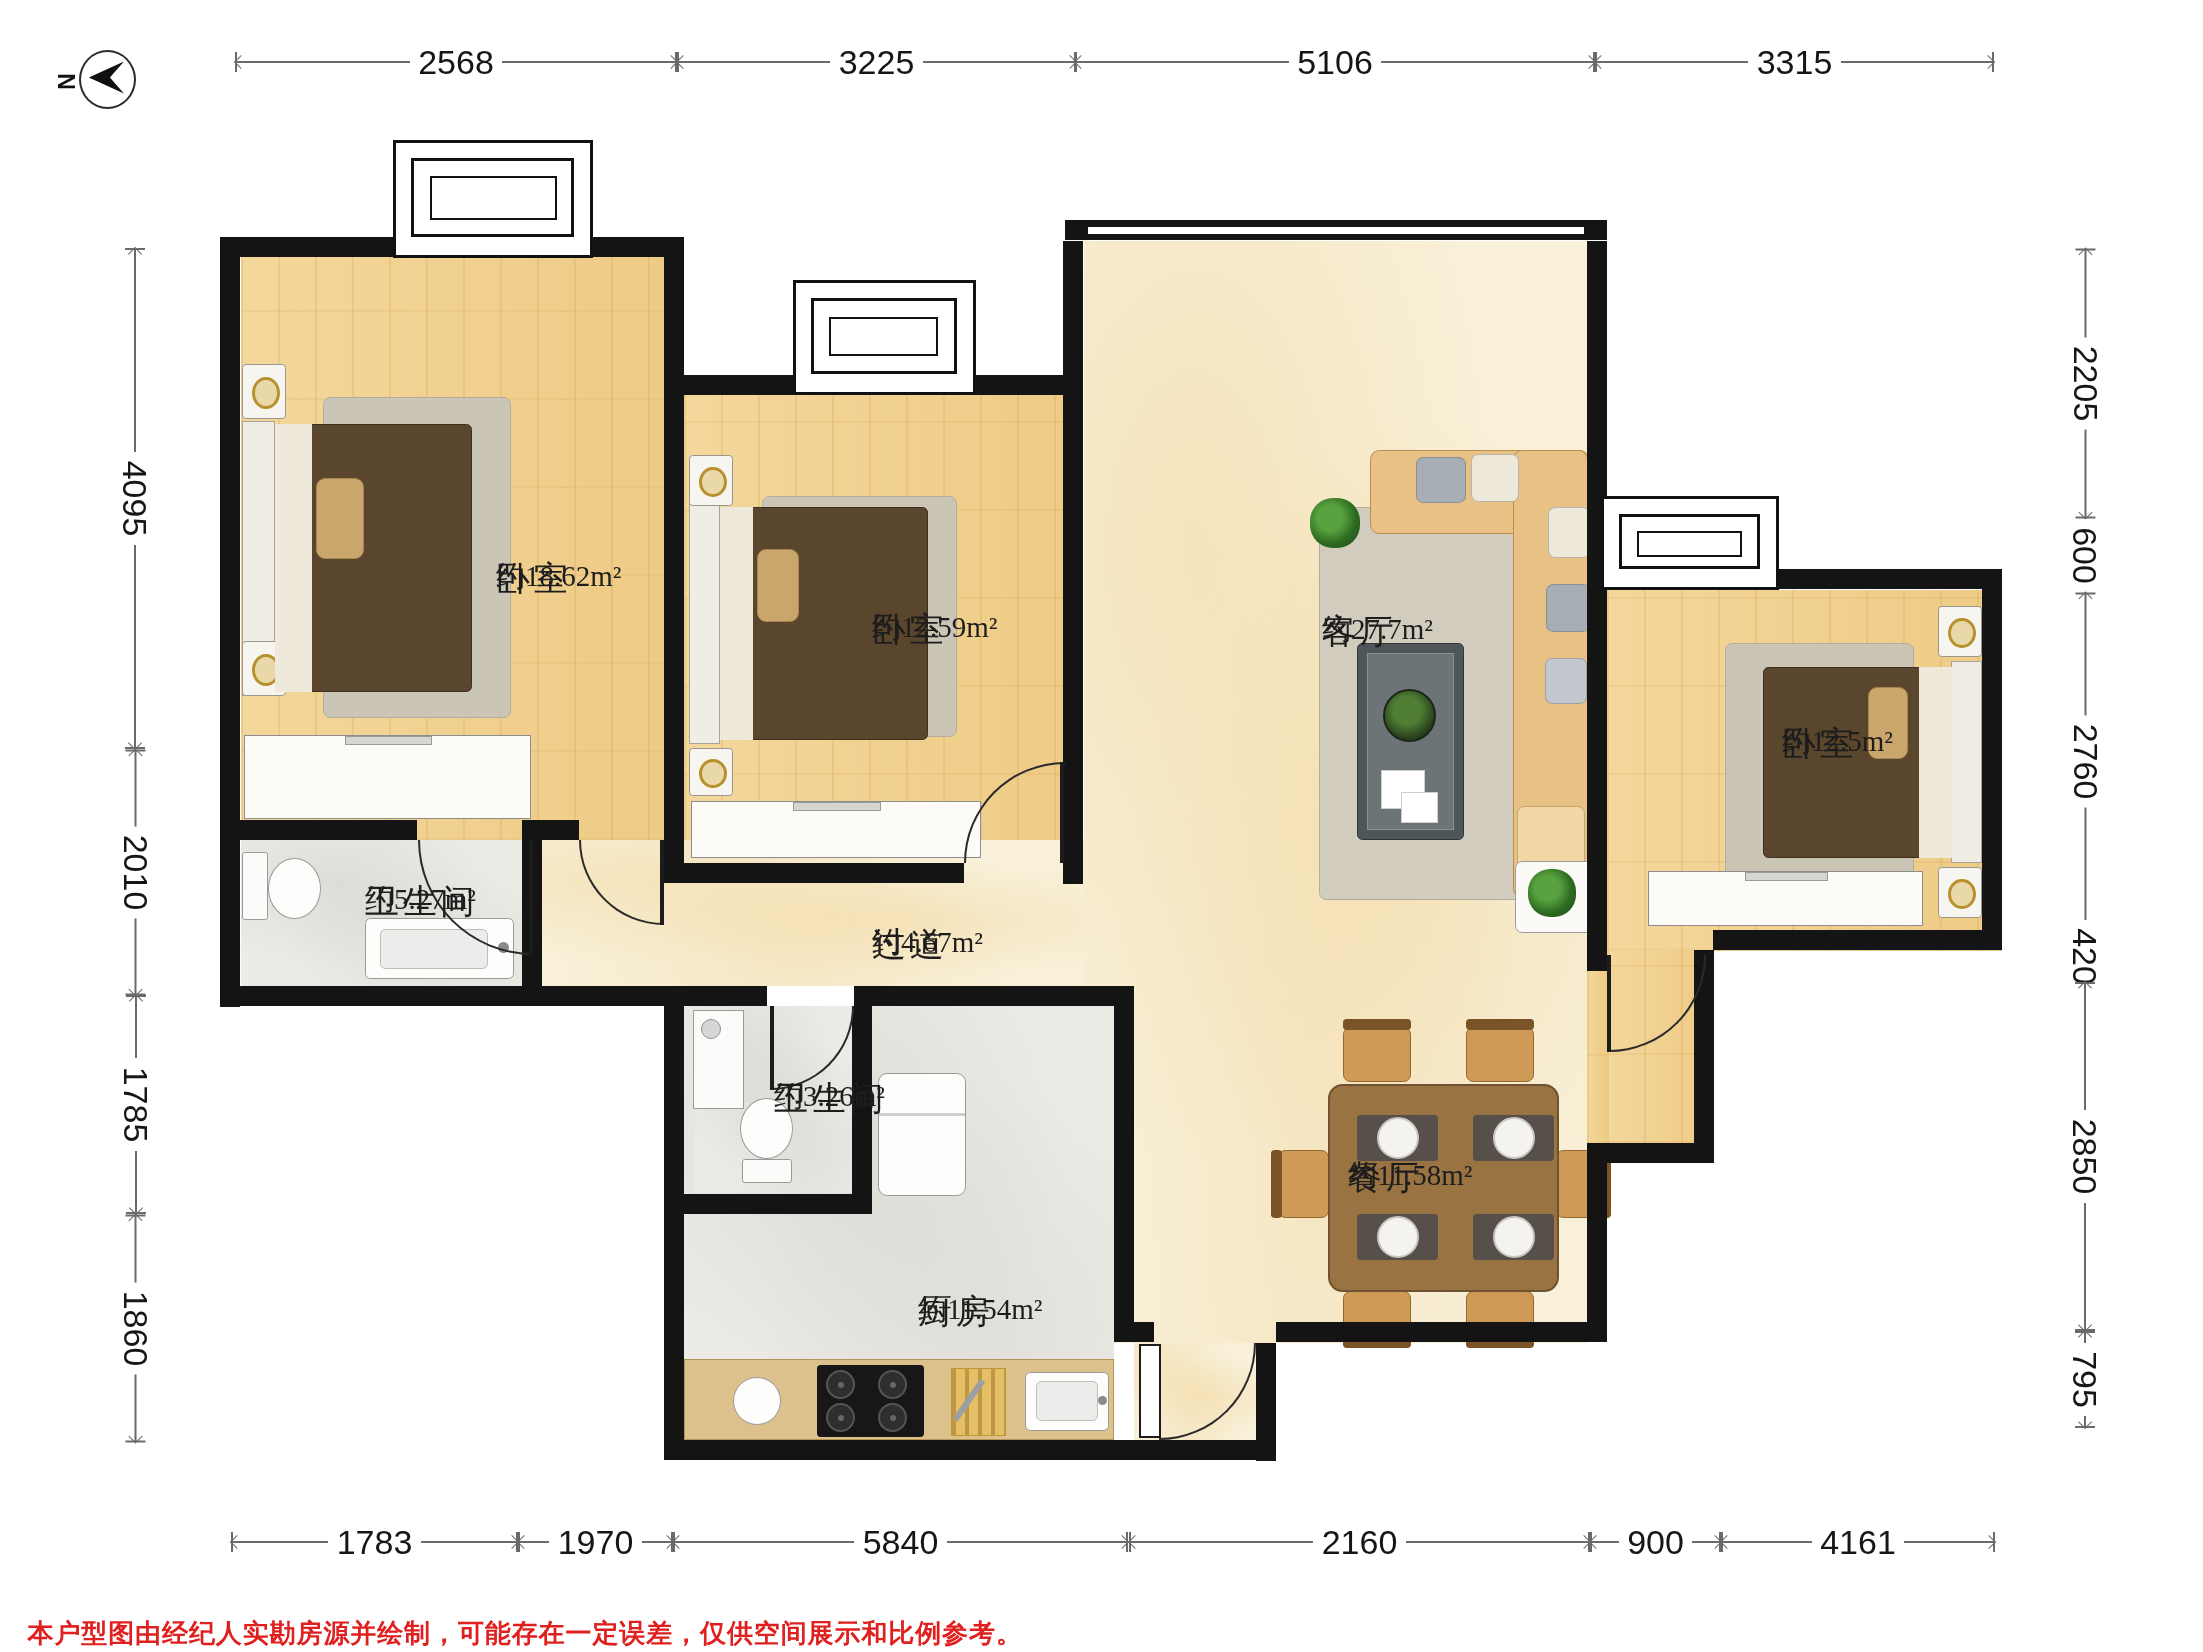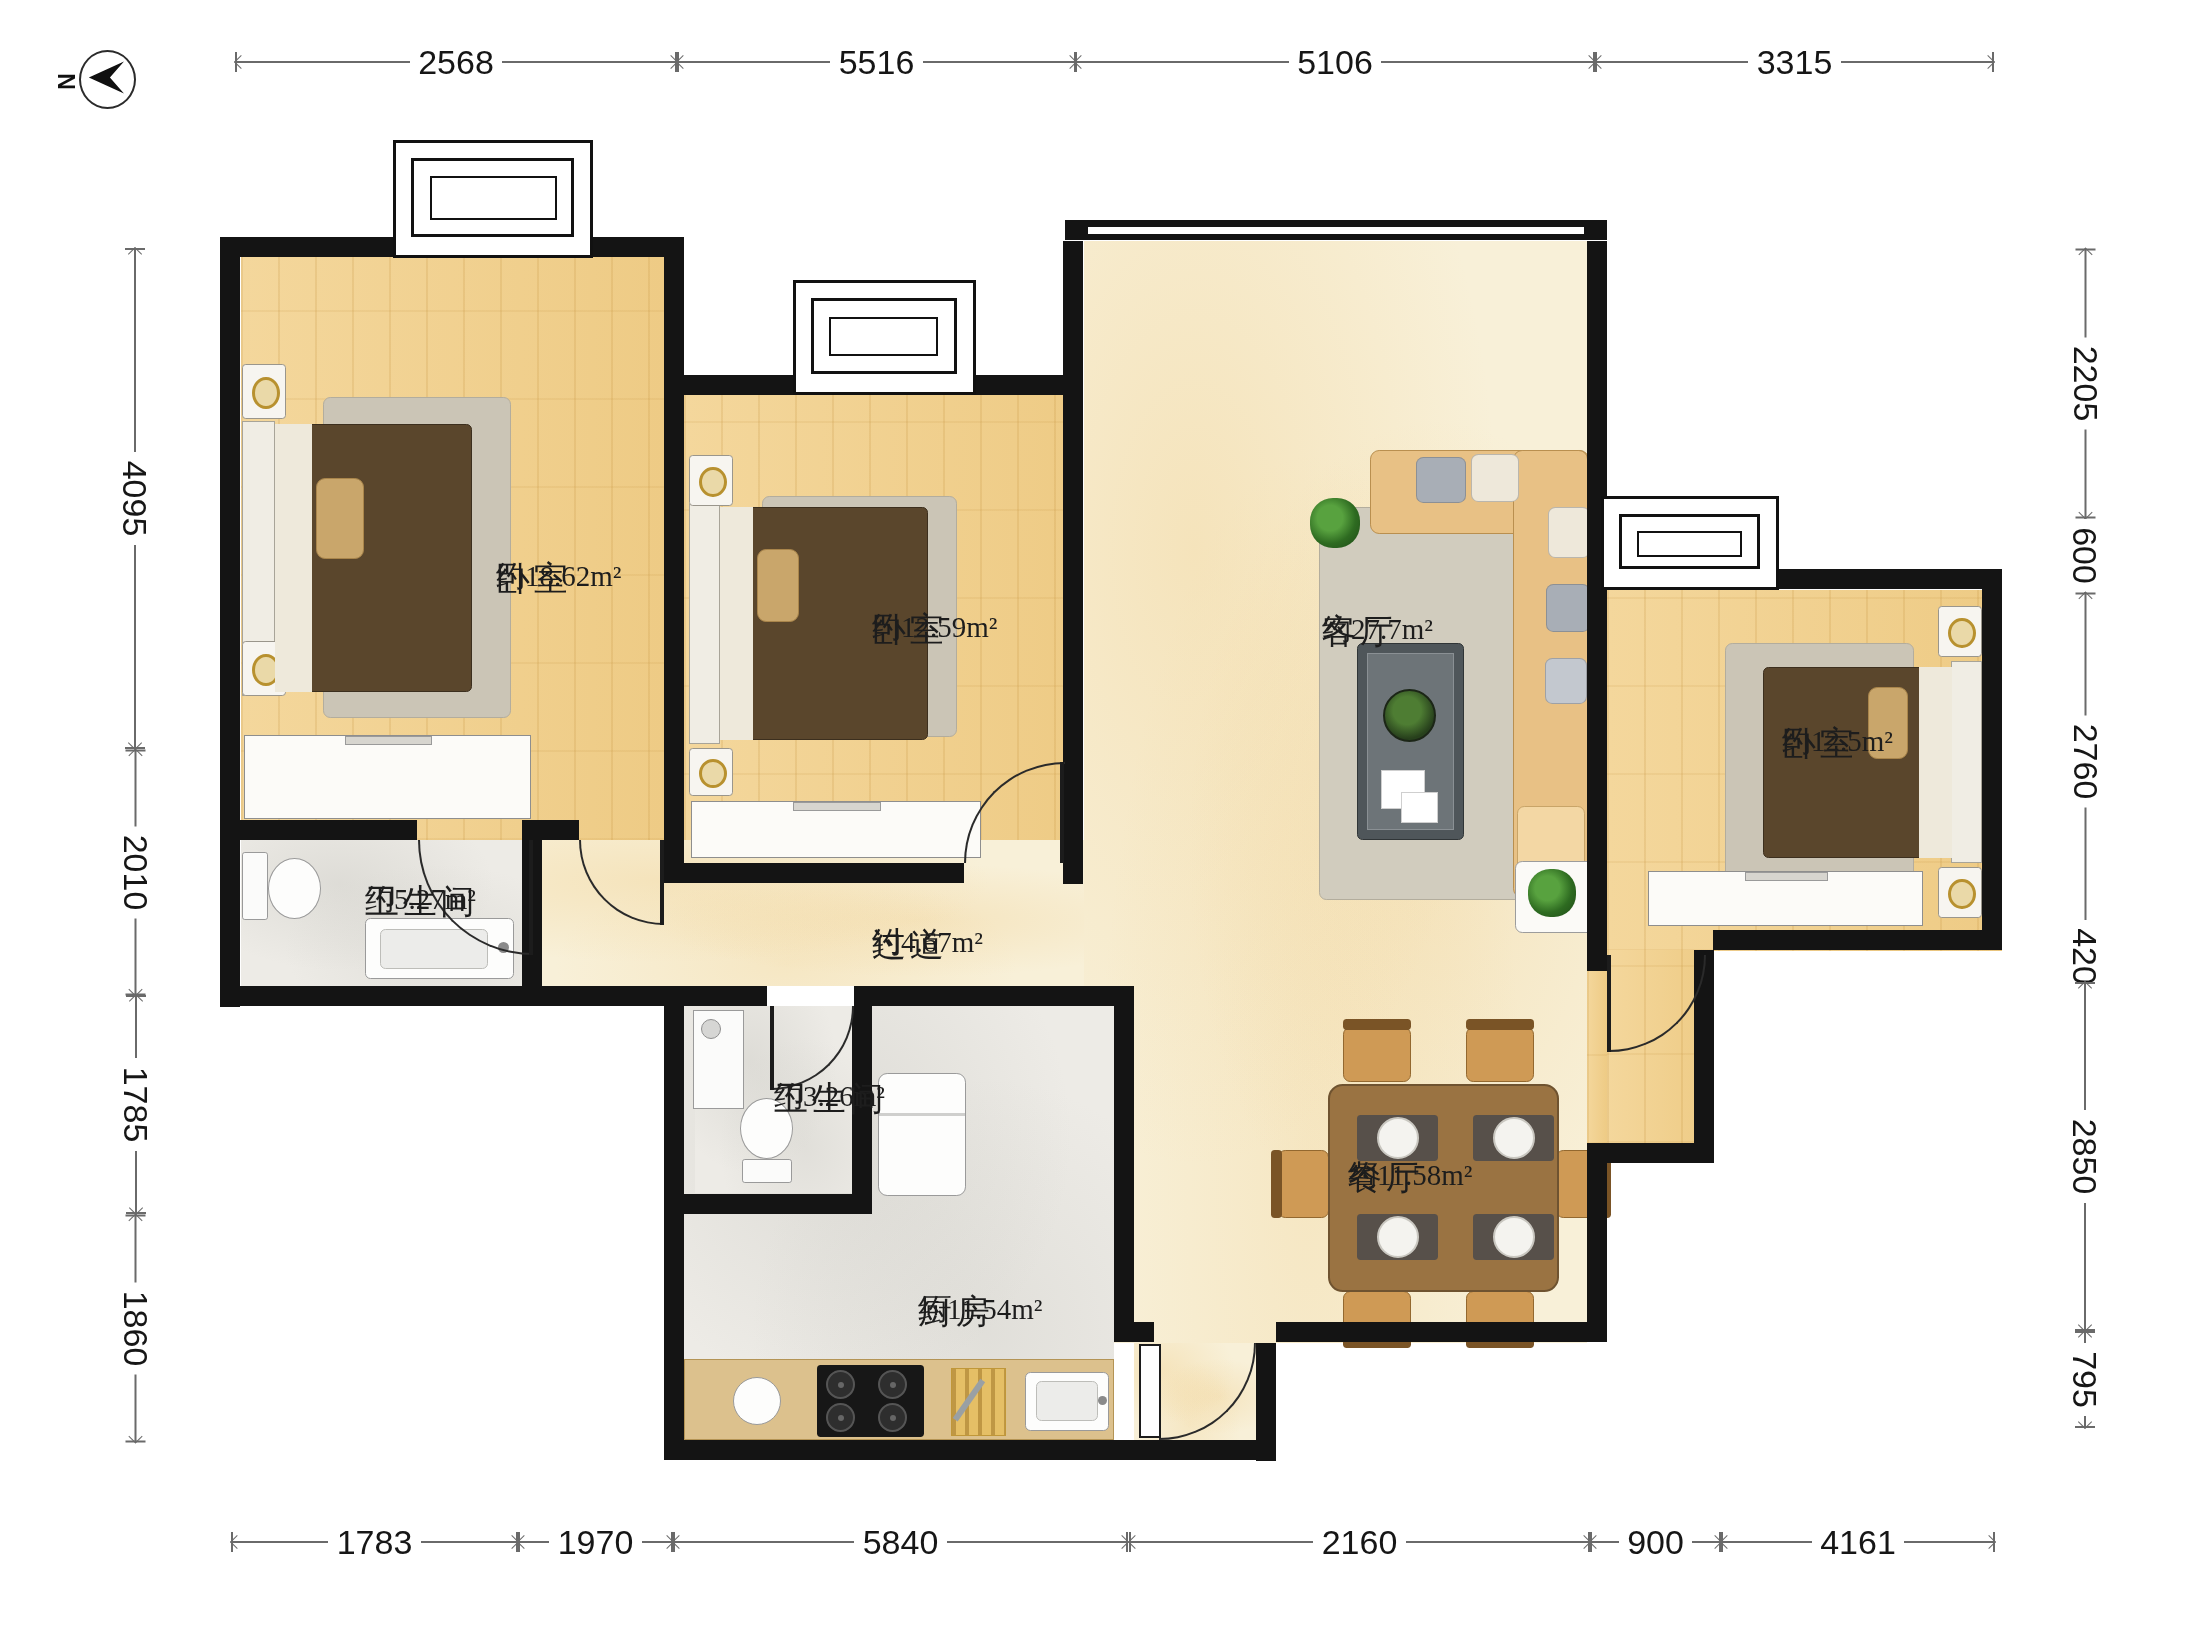--- a/index.html
+++ b/index.html
@@ -311,21 +311,21 @@
     <span class="ch l"></span>
     <span class="ch r"></span>
     <span class="lb">2568</span>
       </div>
       <div class="dim" style="left: 677px; top: 44px; width: 399px;">
         <span class="ln"></span>
     <span class="tk l"></span>
     <span class="tk r"></span>
     <span class="ch l"></span>
     <span class="ch r"></span>
-    <span class="lb">5516</span>
+    <span class="lb">3225</span>
       </div>
       <div class="dim" style="left: 1075px; top: 44px; width: 520px;">
         <span class="ln"></span>
     <span class="tk l"></span>
     <span class="tk r"></span>
     <span class="ch l"></span>
     <span class="ch r"></span>
     <span class="lb">5106</span>
       </div>
       <div class="dim" style="left: 1595px; top: 44px; width: 399px;">
@@ -465,14 +465,15 @@
     <span class="lb">795</span>
       </div>
     </div>
 
   <div id="compass">
     <span class="nletter">N</span>
     <span class="ring"></span>
     <span class="needle"></span>
   </div>
 
+  <div id="disclaimer">本户型图由经纪人实勘房源并绘制，可能存在一定误差，仅供空间展示和比例参考。</div>
 </div>
 
 
 </body></html>

